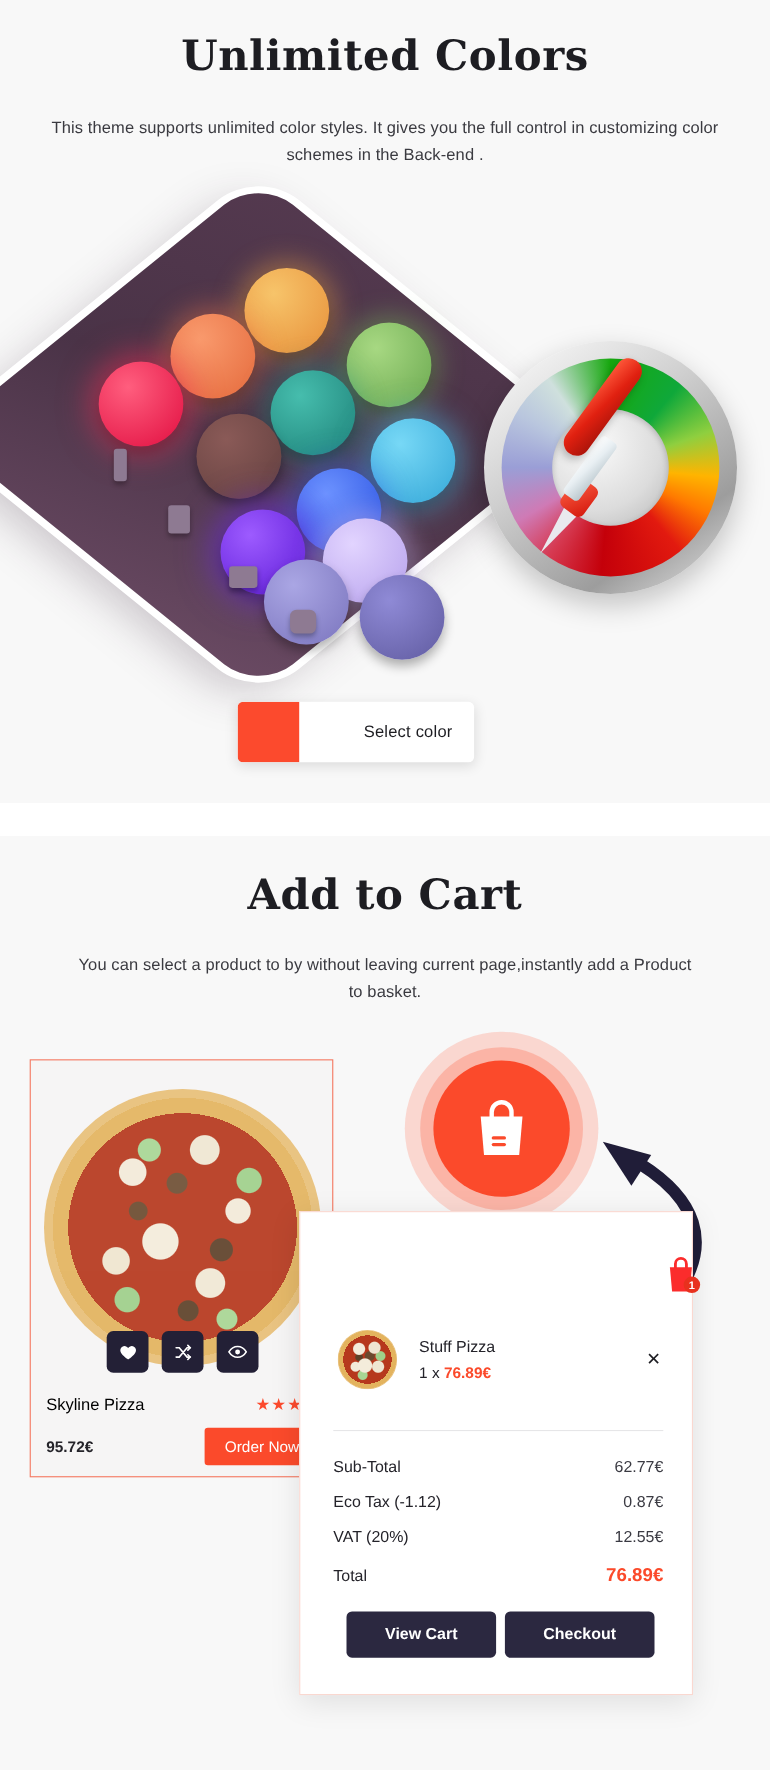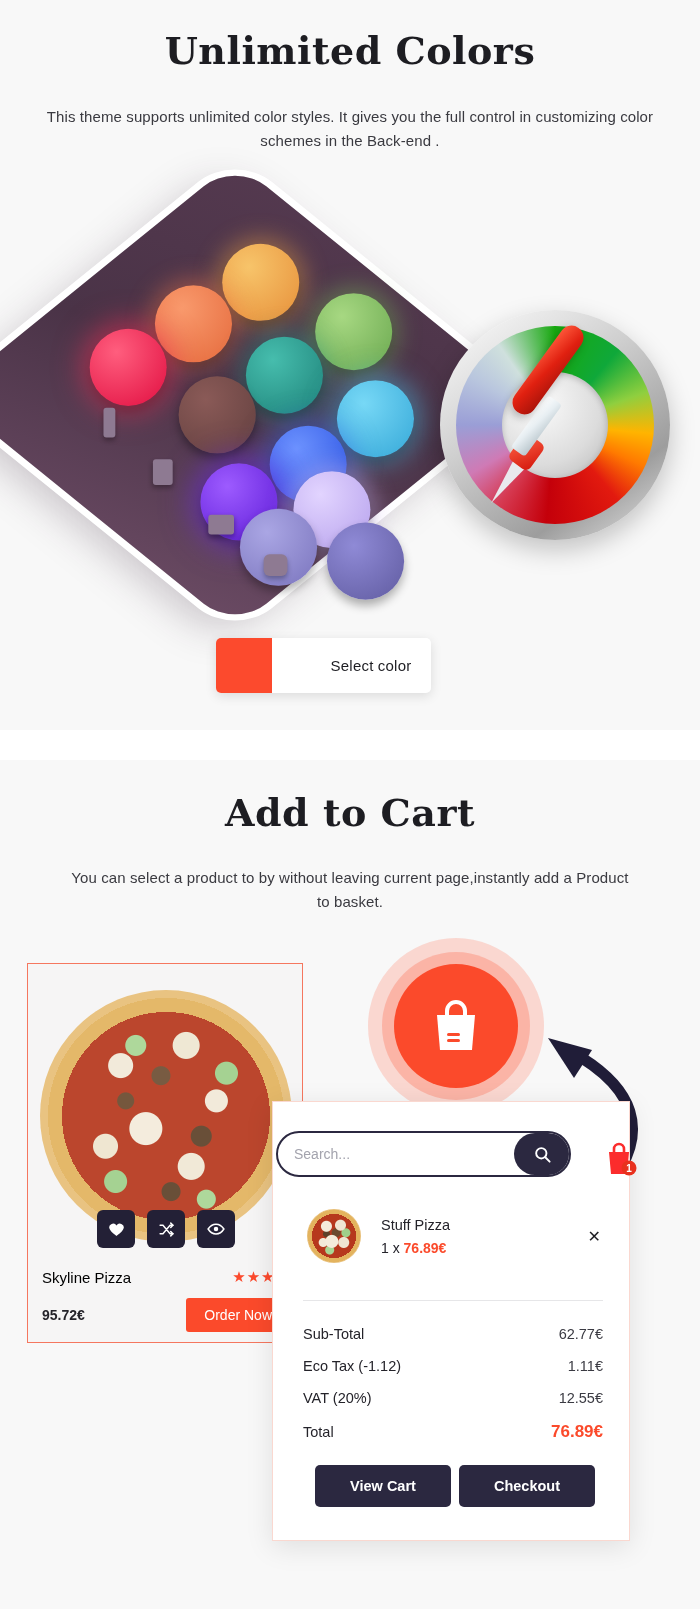--- a/index.html
+++ b/index.html
@@ -382,29 +382,20 @@
 
   <div class="arrow">
     <svg width="130" height="150" viewBox="0 0 130 150">
       <path d="M102 146 C122 110 116 72 62 38" fill="none" stroke="#201d38" stroke-width="11" stroke-linecap="round"></path>
       <path d="M28 18 L72 30 L54 58 Z" fill="#201d38"></path>
     </svg>
   </div>
 
   <div class="cart-panel"></div>
 
-  <div class="search-row">
-    <input class="search-input" type="text" placeholder="Search..." style="">
-    <div class="search-go">
-      <svg width="19" height="19" viewBox="0 0 24 24" fill="none" stroke="#fff" stroke-width="2.4" stroke-linecap="round">
-        <circle cx="10.5" cy="10.5" r="6.5"></circle>
-          <path d="M15.5 15.5 21 21"></path>
-      </svg>
-    </div>
-  </div>
 
   <div class="cart-badge">
     <svg width="40" height="44" viewBox="0 0 40 44">
       <path d="M8 14h20l-2 22H10L8 14z" fill="#fb2c2c"></path>
       <path d="M13 15V11a5 5 0 0 1 10 0v4" fill="none" stroke="#fb2c2c" stroke-width="2.6"></path>
       <circle cx="28" cy="30" r="7.5" fill="#e8311e"></circle>
       <text x="28" y="33.6" font-family="Liberation Sans, sans-serif" font-size="10" font-weight="bold" fill="#ffffff" text-anchor="middle">1</text>
     </svg>
   </div>
 
@@ -421,21 +412,21 @@
 
   <div class="divider"></div>
 
   <div class="totals">
     <div class="total-row">
       <span class="label">Sub-Total</span>
       <span class="val">62.77€</span>
     </div>
     <div class="total-row">
       <span class="label">Eco Tax (-1.12)</span>
-      <span class="val">1.11€</span>
+      <span class="val">0.87€</span>
     </div>
     <div class="total-row">
       <span class="label">VAT (20%)</span>
       <span class="val">12.55€</span>
     </div>
     <div class="total-row grand">
       <span class="label">Total</span>
       <span class="val">76.89€</span>
     </div>
   </div>

